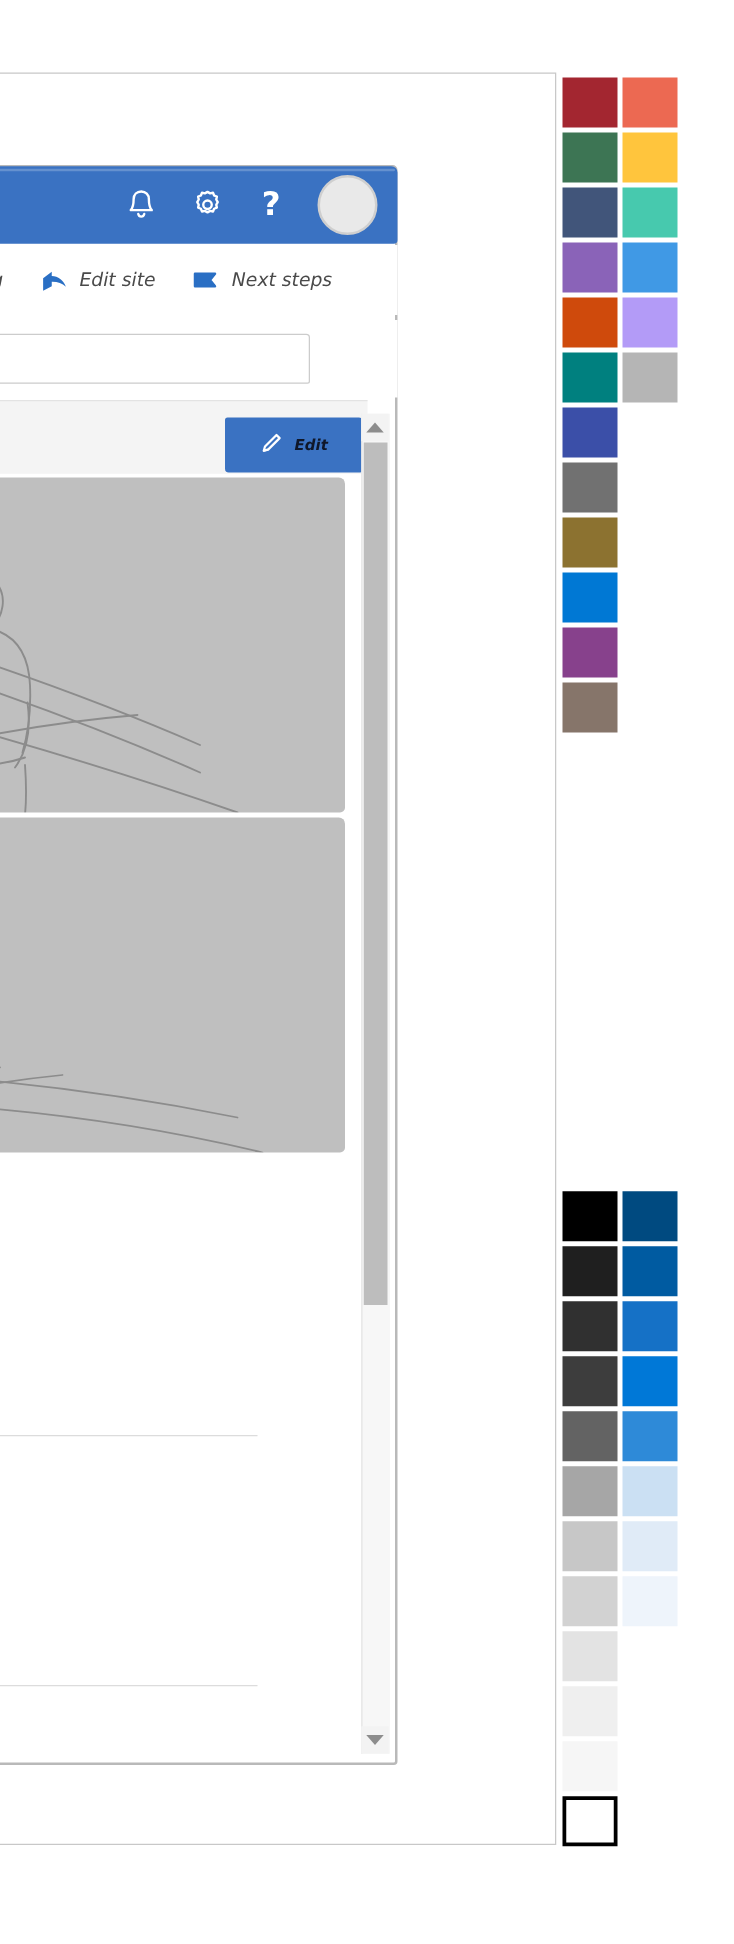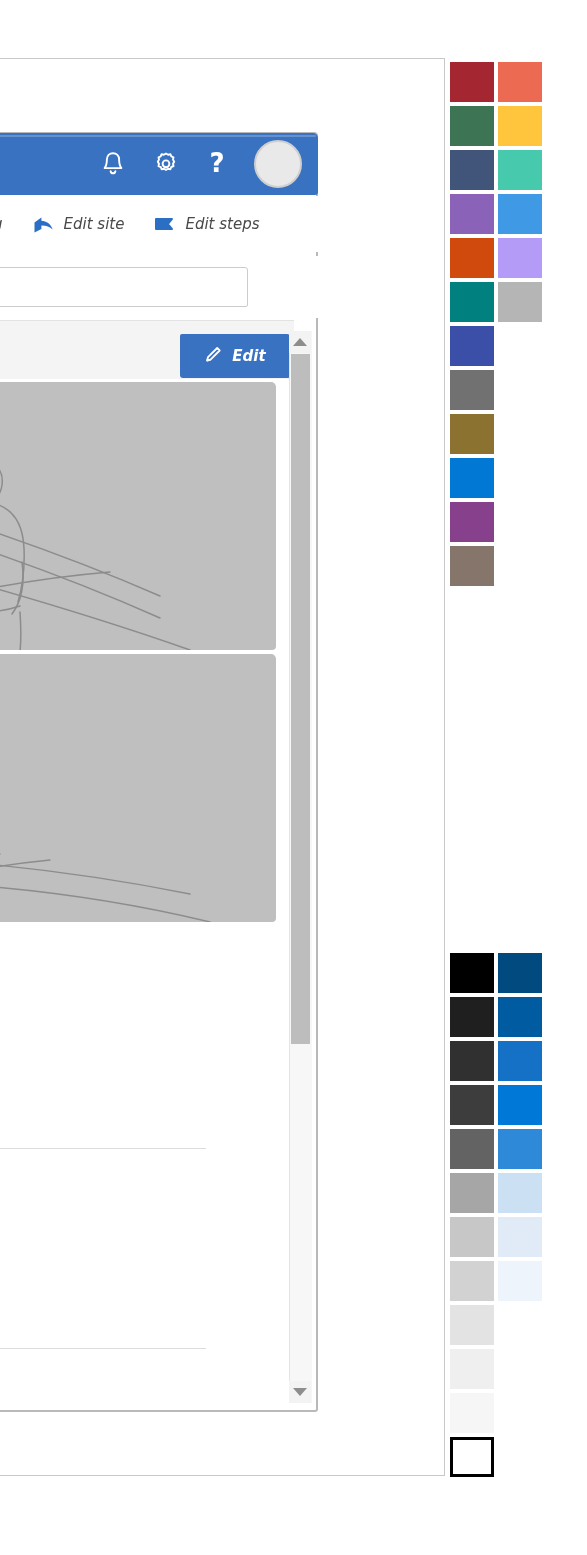--- a/index.html
+++ b/index.html
@@ -76,21 +76,21 @@
     position:absolute;left:-300px;top:320px;width:594px;height:58px;
     background:#f4f4f4;border-top:1px solid #e3e3e3;
   }
   .edit-btn{
     position:absolute;left:180px;top:334px;width:110px;height:44px;
     background:#3a72c2;border-radius:2px 3px 2px 3px;
     display:flex;align-items:center;justify-content:center;gap:8px;
     cursor:pointer;
   }
   .edit-btn .label{
-    color:#ffffff;font-style:italic;font-weight:bold;font-size:15px;
+    color:#0f172a;font-style:italic;font-weight:bold;font-size:12px;
     font-family:"DejaVu Sans", sans-serif;
   }
 
   
   .tile{
     position:absolute;left:-310px;width:586px;height:268px;
     background:#bfbfbf;overflow:hidden;
     border-radius:3px 5px 4px 6px;
   }
   .tile.one{top:382px;}
@@ -185,21 +185,21 @@
       </span>
       <span>Edit site</span>
     </div>
 
     <div class="cmd-item">
       <span class="glyph">
         <svg width="22" height="16" viewBox="0 0 22 16" fill="none" stroke="#2a6fc4" stroke-width="2" stroke-linejoin="round">
           <path d="M2 3h16l-4 5 4 5H2z" fill="#2a6fc4"></path>
         </svg>
       </span>
-      <span>Edit steps</span>
+      <span>Next steps</span>
     </div>
   </div>
 
   <div class="searchrow"></div>
   <div class="searchbox">
     
   </div>
 
   <div class="pagebar"></div>
   <div class="edit-btn">

